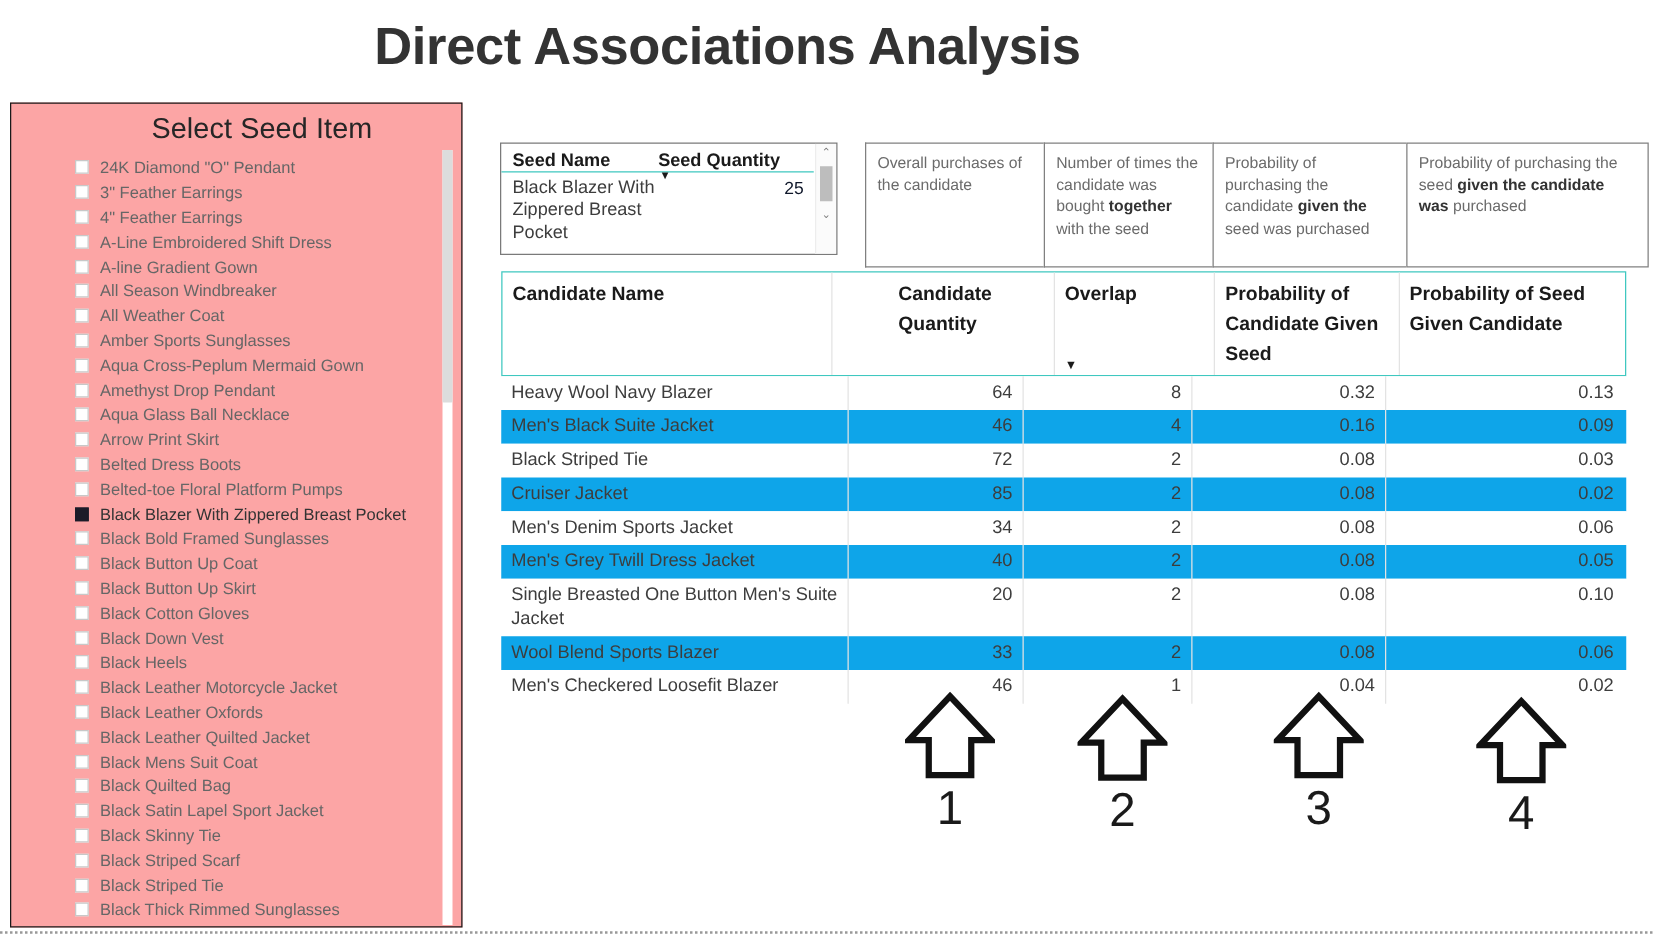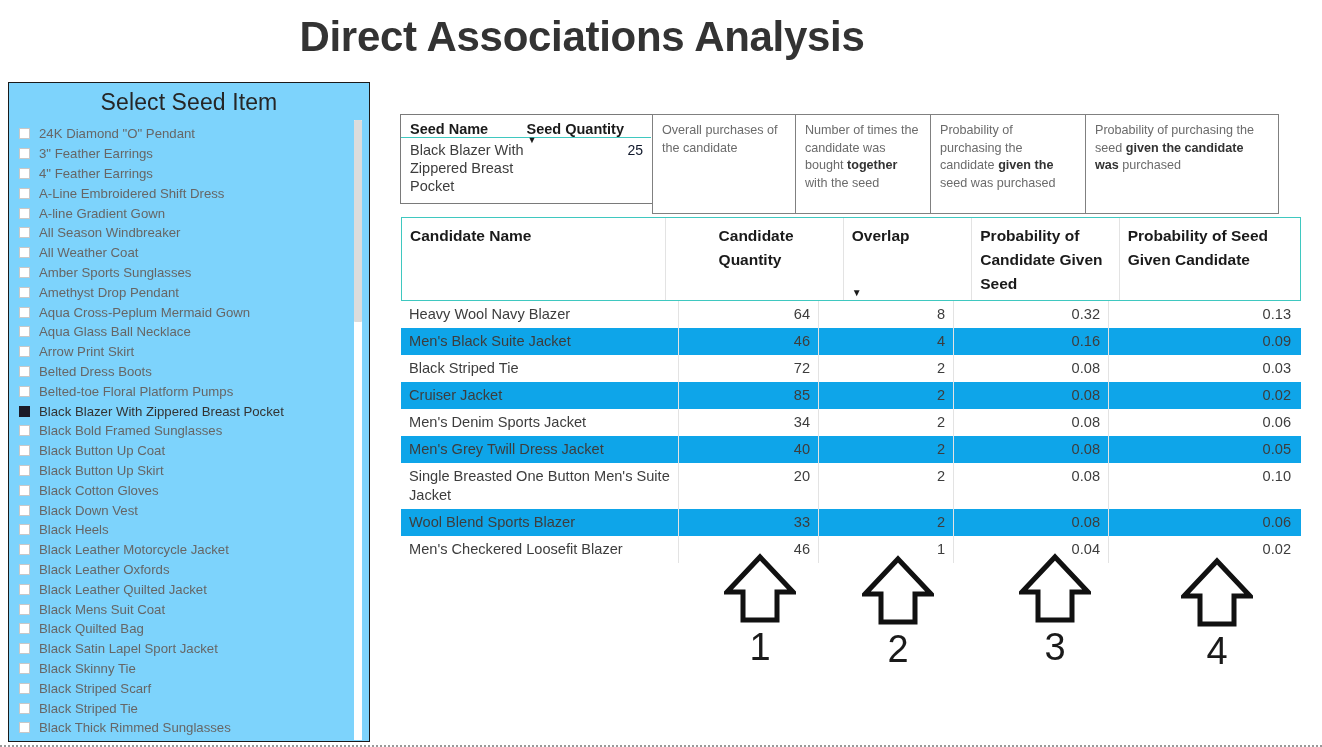--- a/index.html
+++ b/index.html
@@ -32,23 +32,24 @@
   }
 
   
   #slicer {
     position: absolute;
     left: 8px;
     top: 82px;
     width: 362px;
     height: 660px;
     border: 1.6px solid #1a1a1a;
-    background: #7dd3fc;
+    background: #fca5a5;
     box-sizing: border-box;
     overflow: hidden;
+    padding-left: 41px;
   }
   #slicer-title {
     text-align: center;
     font-size: 23px;
     color: #262626;
     padding-top: 6px;
     padding-bottom: 8px;
     font-weight: normal;
     letter-spacing: 0.1px;
   }
@@ -173,21 +174,21 @@
   }
   #seed-sb-thumb {
     margin: 3px 3px;
     height: 28px;
     background: #bdbdbd;
   }
 
   
   #annot-row {
     position: absolute;
-    left: 652px;
+    left: 692px;
     top: 114px;
     display: flex;
     height: 100px;
   }
   .annot-box {
     border: 1.2px solid #808080;
     border-right: none;
     background: #ffffff;
     box-sizing: border-box;
     padding: 7px 9px 0 9px;
@@ -324,25 +325,25 @@
       <div class="slicer-item">
         <span class="cb"></span>
         <span class="slicer-label">All Weather Coat</span>
       </div>
       <div class="slicer-item">
         <span class="cb"></span>
         <span class="slicer-label">Amber Sports Sunglasses</span>
       </div>
       <div class="slicer-item">
         <span class="cb"></span>
+        <span class="slicer-label">Aqua Cross-Peplum Mermaid Gown</span>
+      </div>
+      <div class="slicer-item">
+        <span class="cb"></span>
         <span class="slicer-label">Amethyst Drop Pendant</span>
-      </div>
-      <div class="slicer-item">
-        <span class="cb"></span>
-        <span class="slicer-label">Aqua Cross-Peplum Mermaid Gown</span>
       </div>
       <div class="slicer-item">
         <span class="cb"></span>
         <span class="slicer-label">Aqua Glass Ball Necklace</span>
       </div>
       <div class="slicer-item">
         <span class="cb"></span>
         <span class="slicer-label">Arrow Print Skirt</span>
       </div>
       <div class="slicer-item">

